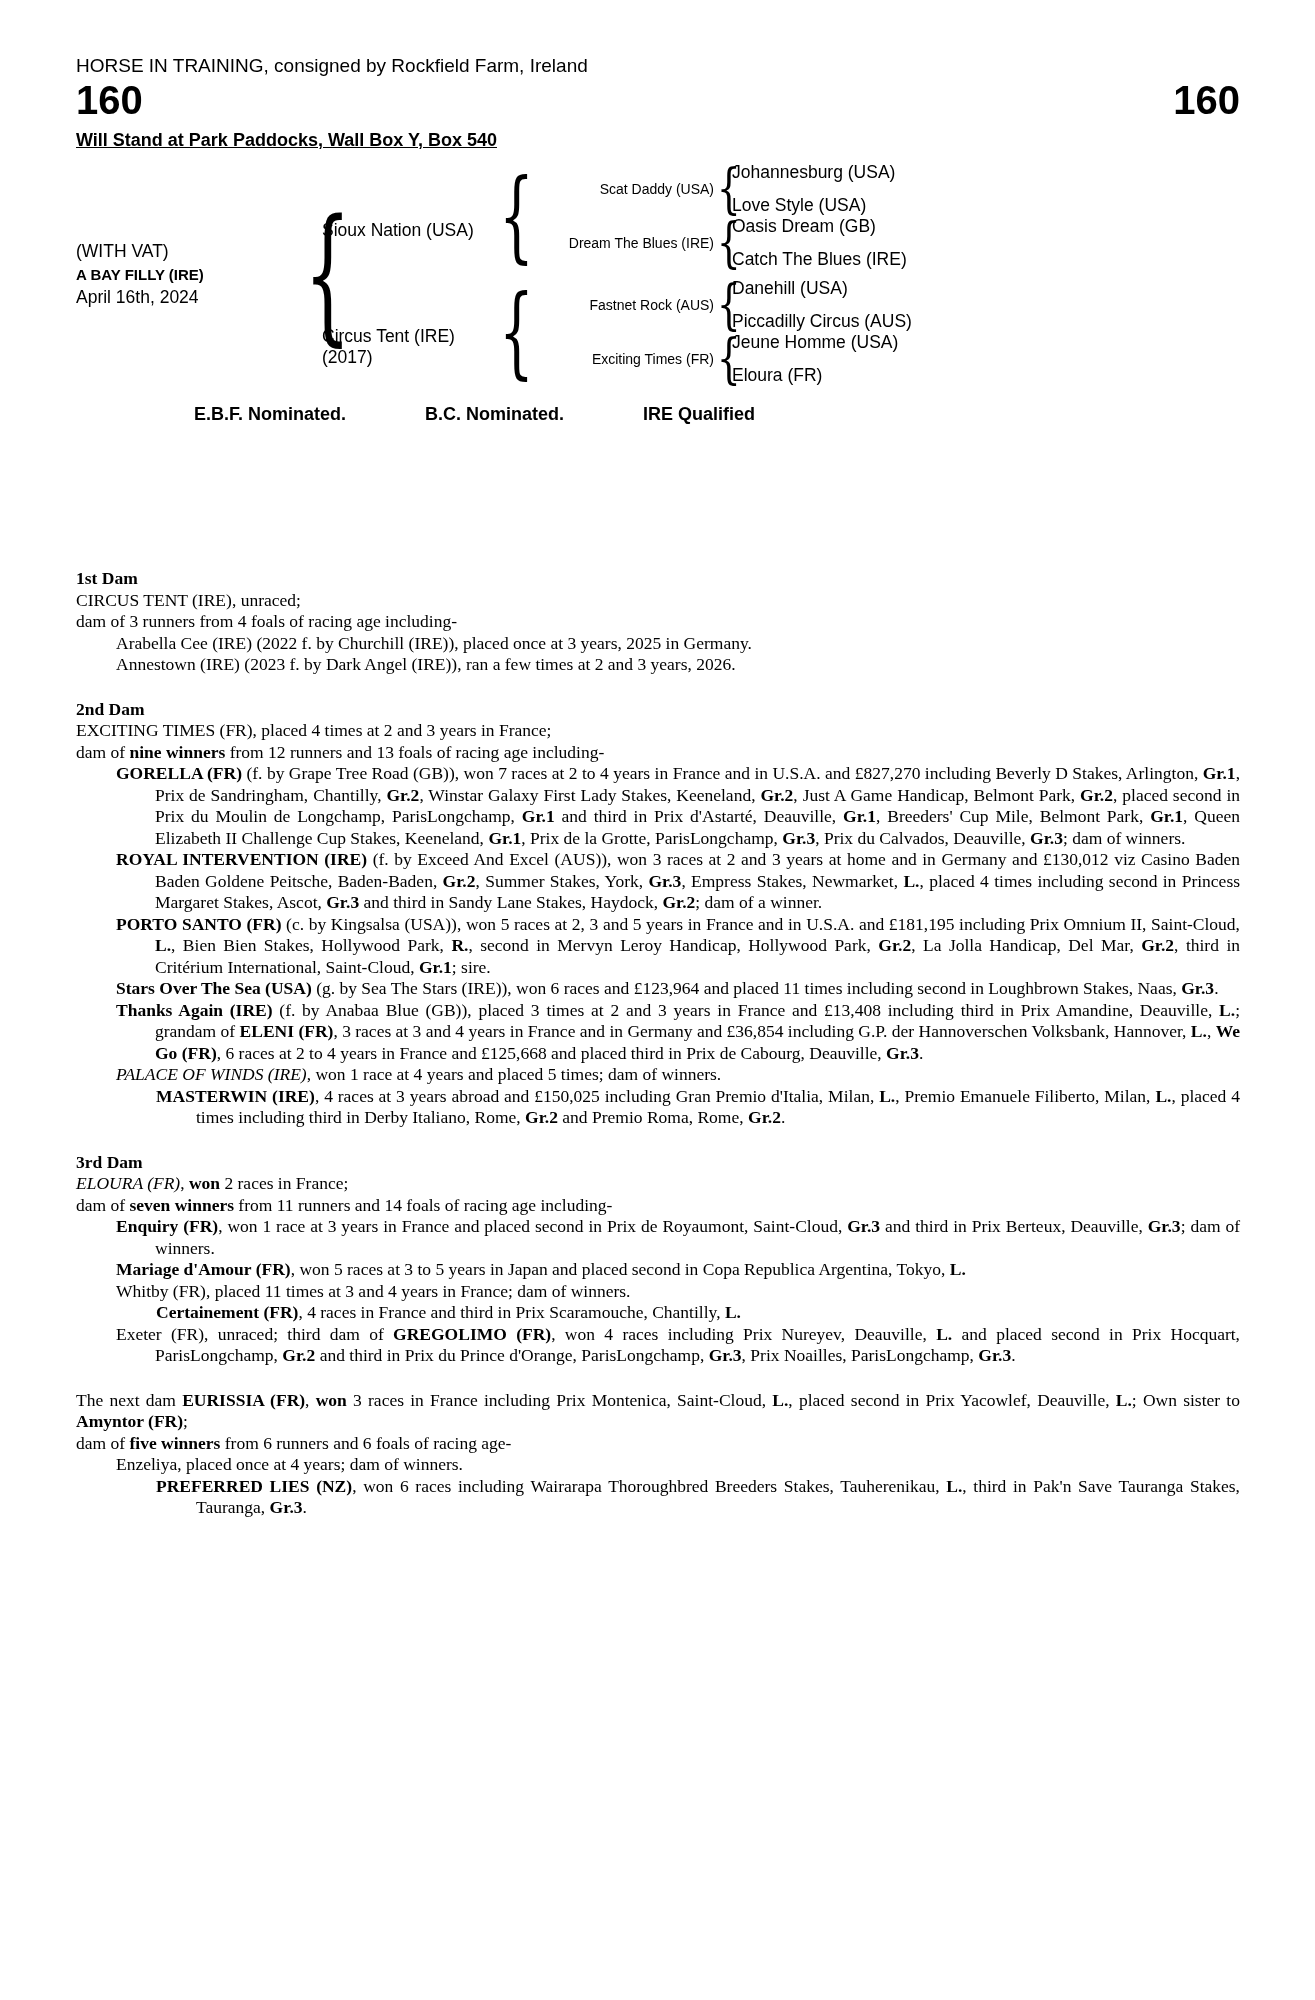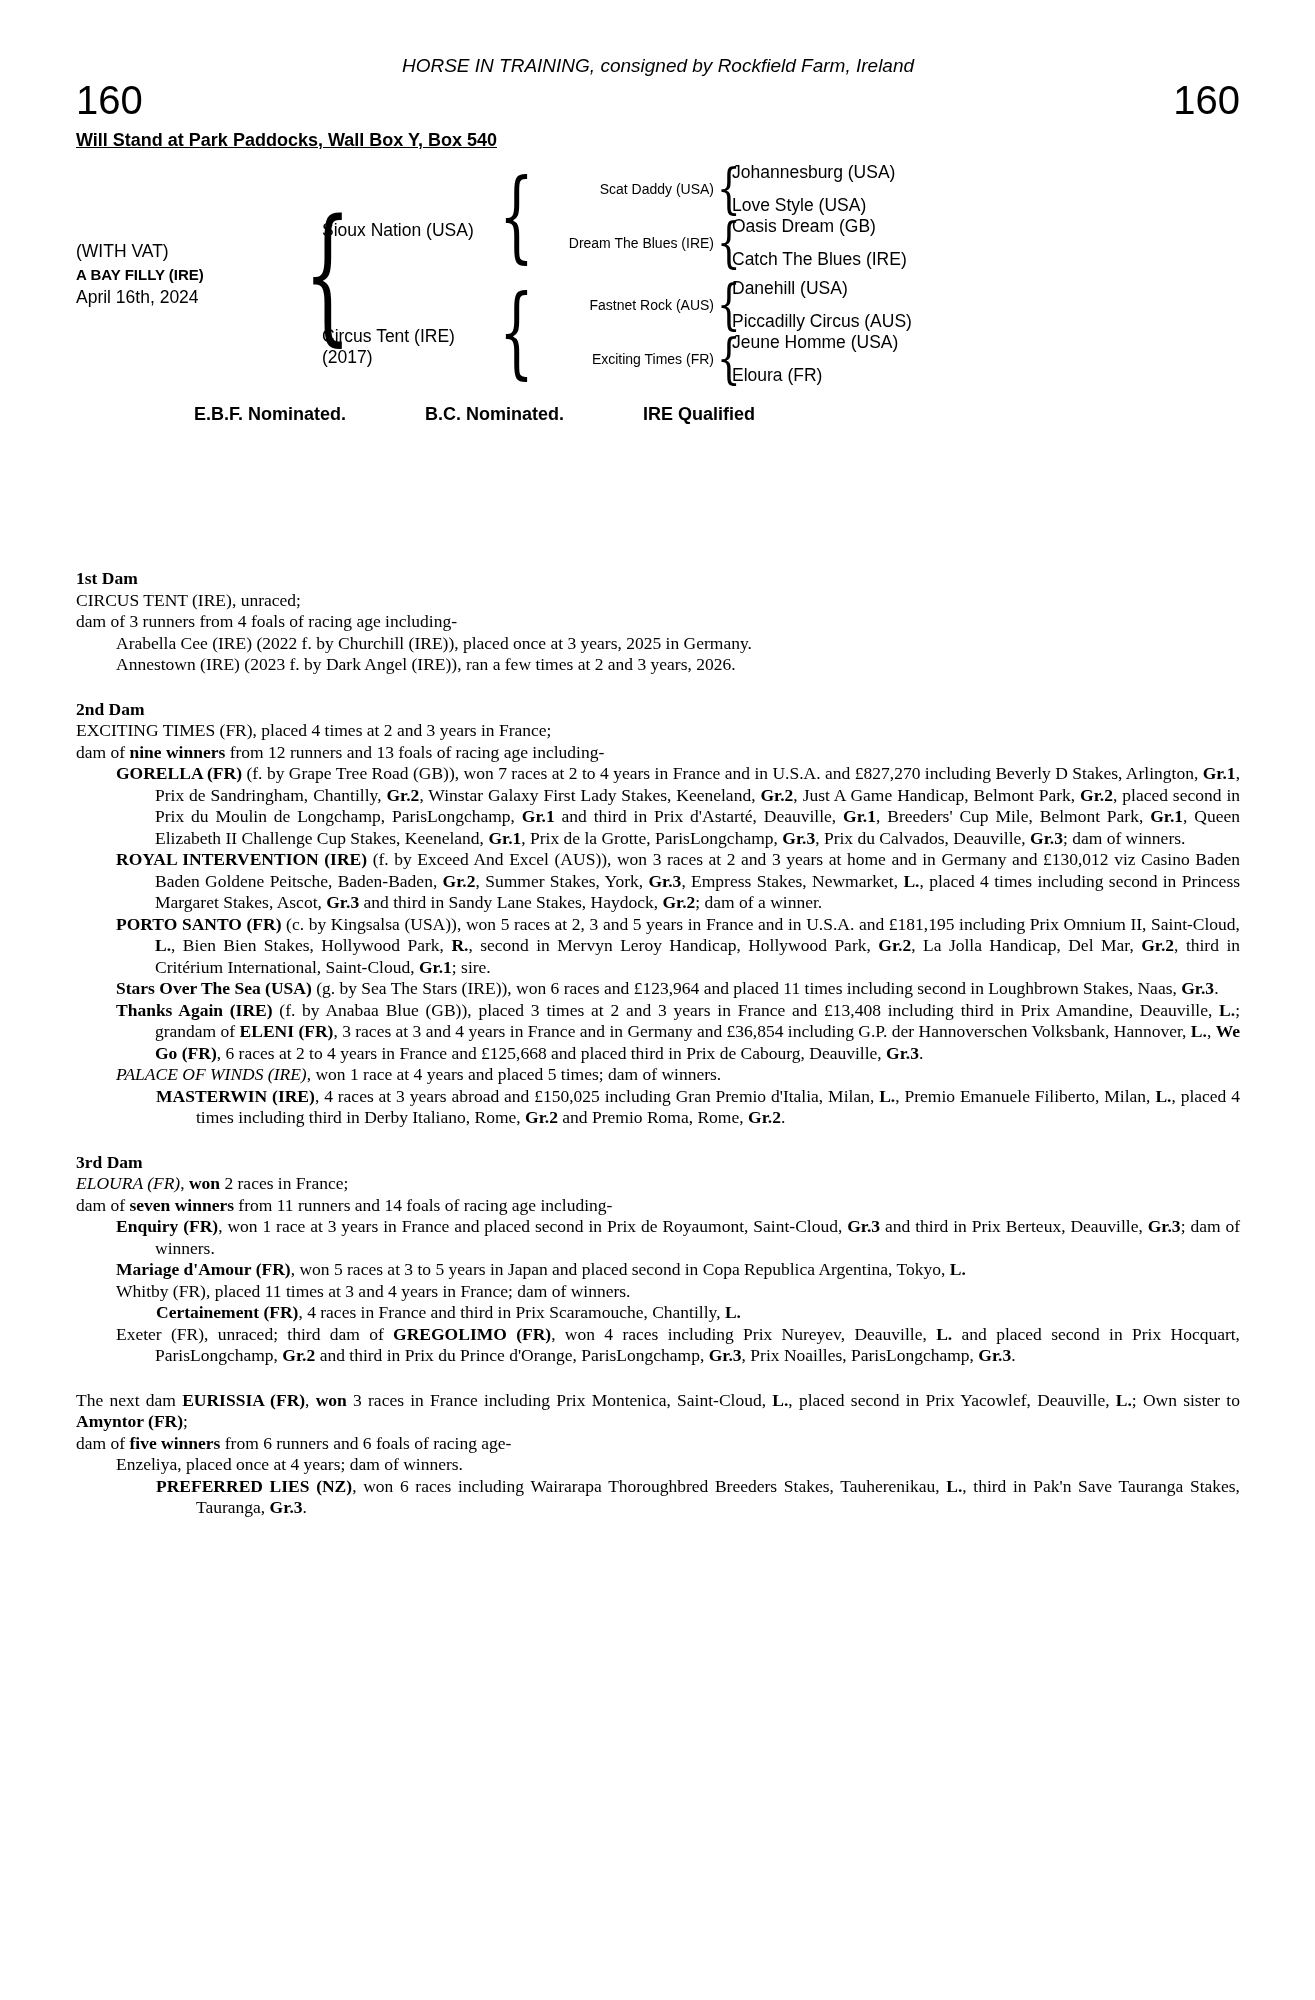--- a/index.html
+++ b/index.html
@@ -4,24 +4,24 @@
 <style>
   html,body { margin:0; padding:0; background:#ffffff; }
   body {
     width:1315px; height:2000px;
     font-family:"Liberation Sans","DejaVu Sans",sans-serif;
     color:#000;
     -webkit-font-smoothing:antialiased;
   }
   .page { padding:54px 75px 40px 76px; box-sizing:border-box; }
 
-  .top-italic { text-align:center; font-style:italic; font-size:19px; line-height:24px; }
+  .top-italic { text-align:left; font-size:19px; line-height:24px; }
 
   .lot-row { display:flex; justify-content:space-between; align-items:flex-start;
-             font-weight:normal; font-size:40px; line-height:40px; margin-top:2px; }
+             font-weight:bold; font-size:40px; line-height:40px; margin-top:2px; }
 
   .stand { font-weight:bold; font-size:18px; line-height:24px; margin-top:8px;text-decoration:underline; }
 
   
   .ped { display:flex; align-items:center; margin-top:10px; }
   .ped-subject { width:222px; font-size:17.5px; line-height:23px; }
   .ped-subject .subj-name { font-weight:bold; font-size:15px; }
   .gen1col { display:flex; flex-direction:column; gap:8px; }
   .node { display:flex; align-items:center; }
   .n1 { width:172px; font-size:17.5px; line-height:21px;margin-top:29px; }

